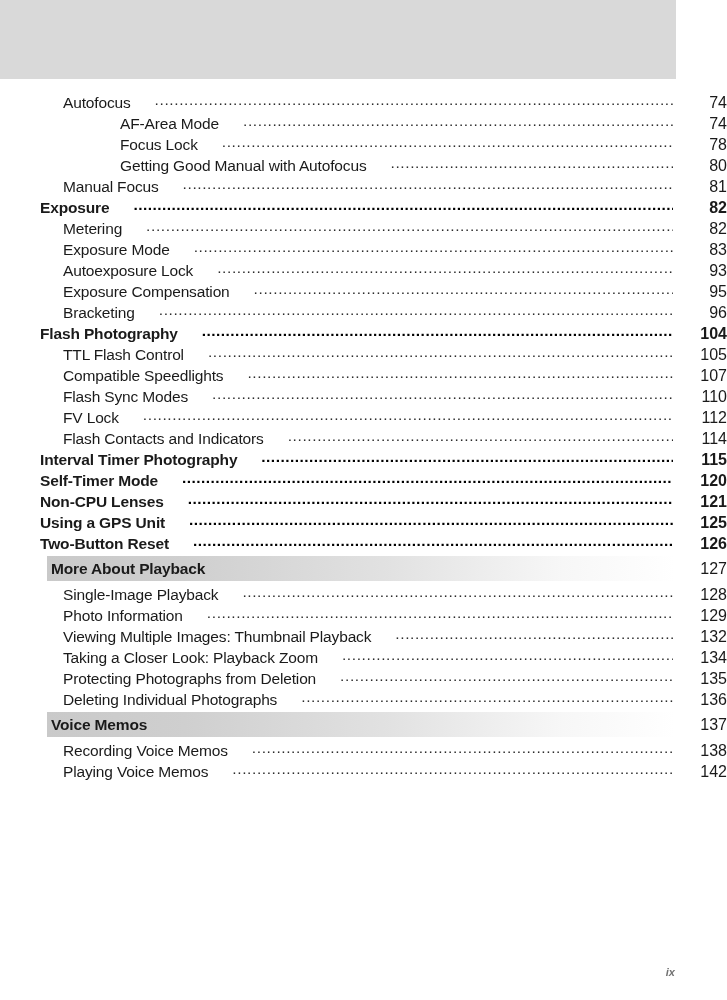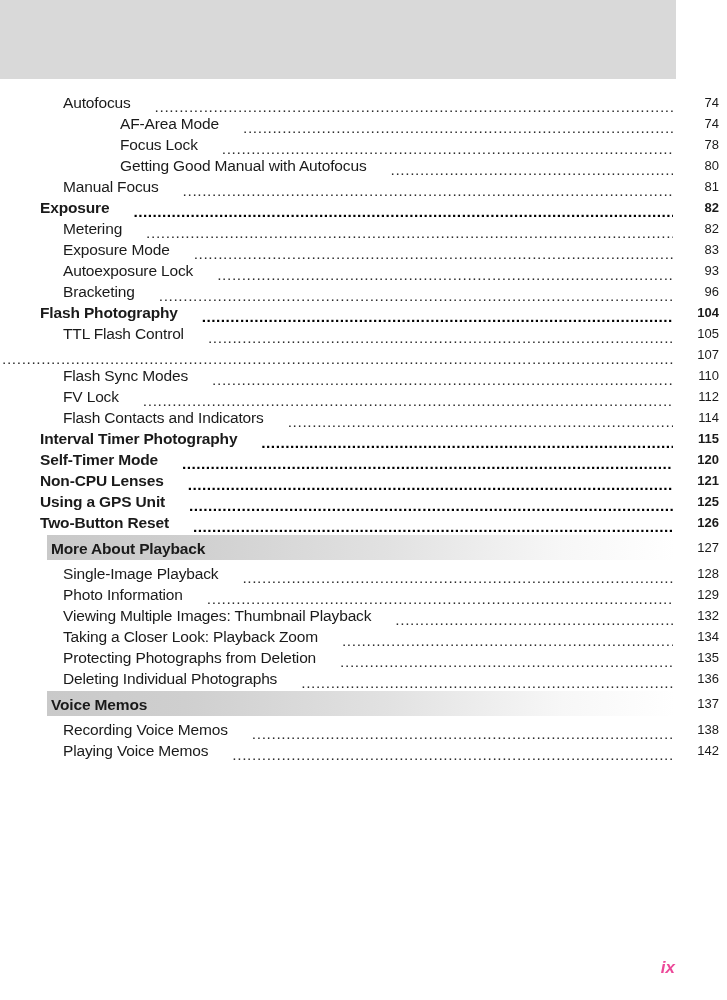--- a/index.html
+++ b/index.html
@@ -33,21 +33,21 @@
     left: 0;
     top: 92px;
     width: 727px;
   }
 
   .toc-row {
     position: relative;
     height: 21px;
     line-height: 21px;
     display: flex;
-    align-items: flex-end;
+    align-items: flex-start;
     padding-right: 52px;   
     box-sizing: border-box;
     white-space: nowrap;
     gap: 20px;
   }
 
   .toc-label {
     font-size: 15.5px;
     letter-spacing: -0.15px;
     flex: 0 0 auto;
@@ -71,25 +71,25 @@
     color: #2b2b2b;
     display: block;
     position: absolute;
     left: 0;
     bottom: -4px;
     white-space: nowrap;
   }
 
   .toc-page {
     position: absolute;
-    right: 8px;
+    right: 0;
     top: 0;
     width: 46px;
     text-align: right;
-    font-size: 13px;
+    font-size: 16px;
     line-height: 21px;
     z-index: 2;
   }
 
   
   .lvl-0 .toc-label { margin-left: 40px; }
   .lvl-1 .toc-label { margin-left: 63px; }
   .lvl-2 .toc-label { margin-left: 120px; }
 
   
@@ -125,24 +125,24 @@
     font-weight: normal;
     line-height: 25px;
     height: 25px;
   }
 
   
   #folio {
     position: absolute;
     right: 52px;
     bottom: 22px;
-    font-size: 17px;
+    font-size: 11px;
     font-weight: bold;
     font-style: italic;
-    color: #ec4899;
+    color: #737373;
   }
 </style>
 </head>
 <body>
 
 <div id="top-band"></div>
 
 <div id="toc">
     <div class="toc-row lvl-1">
       <span class="toc-label">Autofocus</span>
@@ -183,35 +183,41 @@
       <span class="toc-label">Exposure Mode</span>
       <span class="toc-leader"></span>
       <span class="toc-page">83</span>
     </div>
     <div class="toc-row lvl-1">
       <span class="toc-label">Autoexposure Lock</span>
       <span class="toc-leader"></span>
       <span class="toc-page">93</span>
     </div>
     <div class="toc-row lvl-1">
+      <span class="toc-label">Exposure Compensation</span>
+      <span class="toc-leader"></span>
+      <span class="toc-page">95</span>
+    </div>
+    <div class="toc-row lvl-1">
       <span class="toc-label">Bracketing</span>
       <span class="toc-leader"></span>
       <span class="toc-page">96</span>
     </div>
     <div class="toc-row lvl-0 bold">
       <span class="toc-label">Flash Photography</span>
       <span class="toc-leader"></span>
       <span class="toc-page">104</span>
     </div>
     <div class="toc-row lvl-1">
       <span class="toc-label">TTL Flash Control</span>
       <span class="toc-leader"></span>
       <span class="toc-page">105</span>
     </div>
     <div class="toc-row lvl-1">
+      <span class="toc-label">Compatible Speedlights</span>
       <span class="toc-leader"></span>
       <span class="toc-page">107</span>
     </div>
     <div class="toc-row lvl-1">
       <span class="toc-label">Flash Sync Modes</span>
       <span class="toc-leader"></span>
       <span class="toc-page">110</span>
     </div>
     <div class="toc-row lvl-1">
       <span class="toc-label">FV Lock</span>

